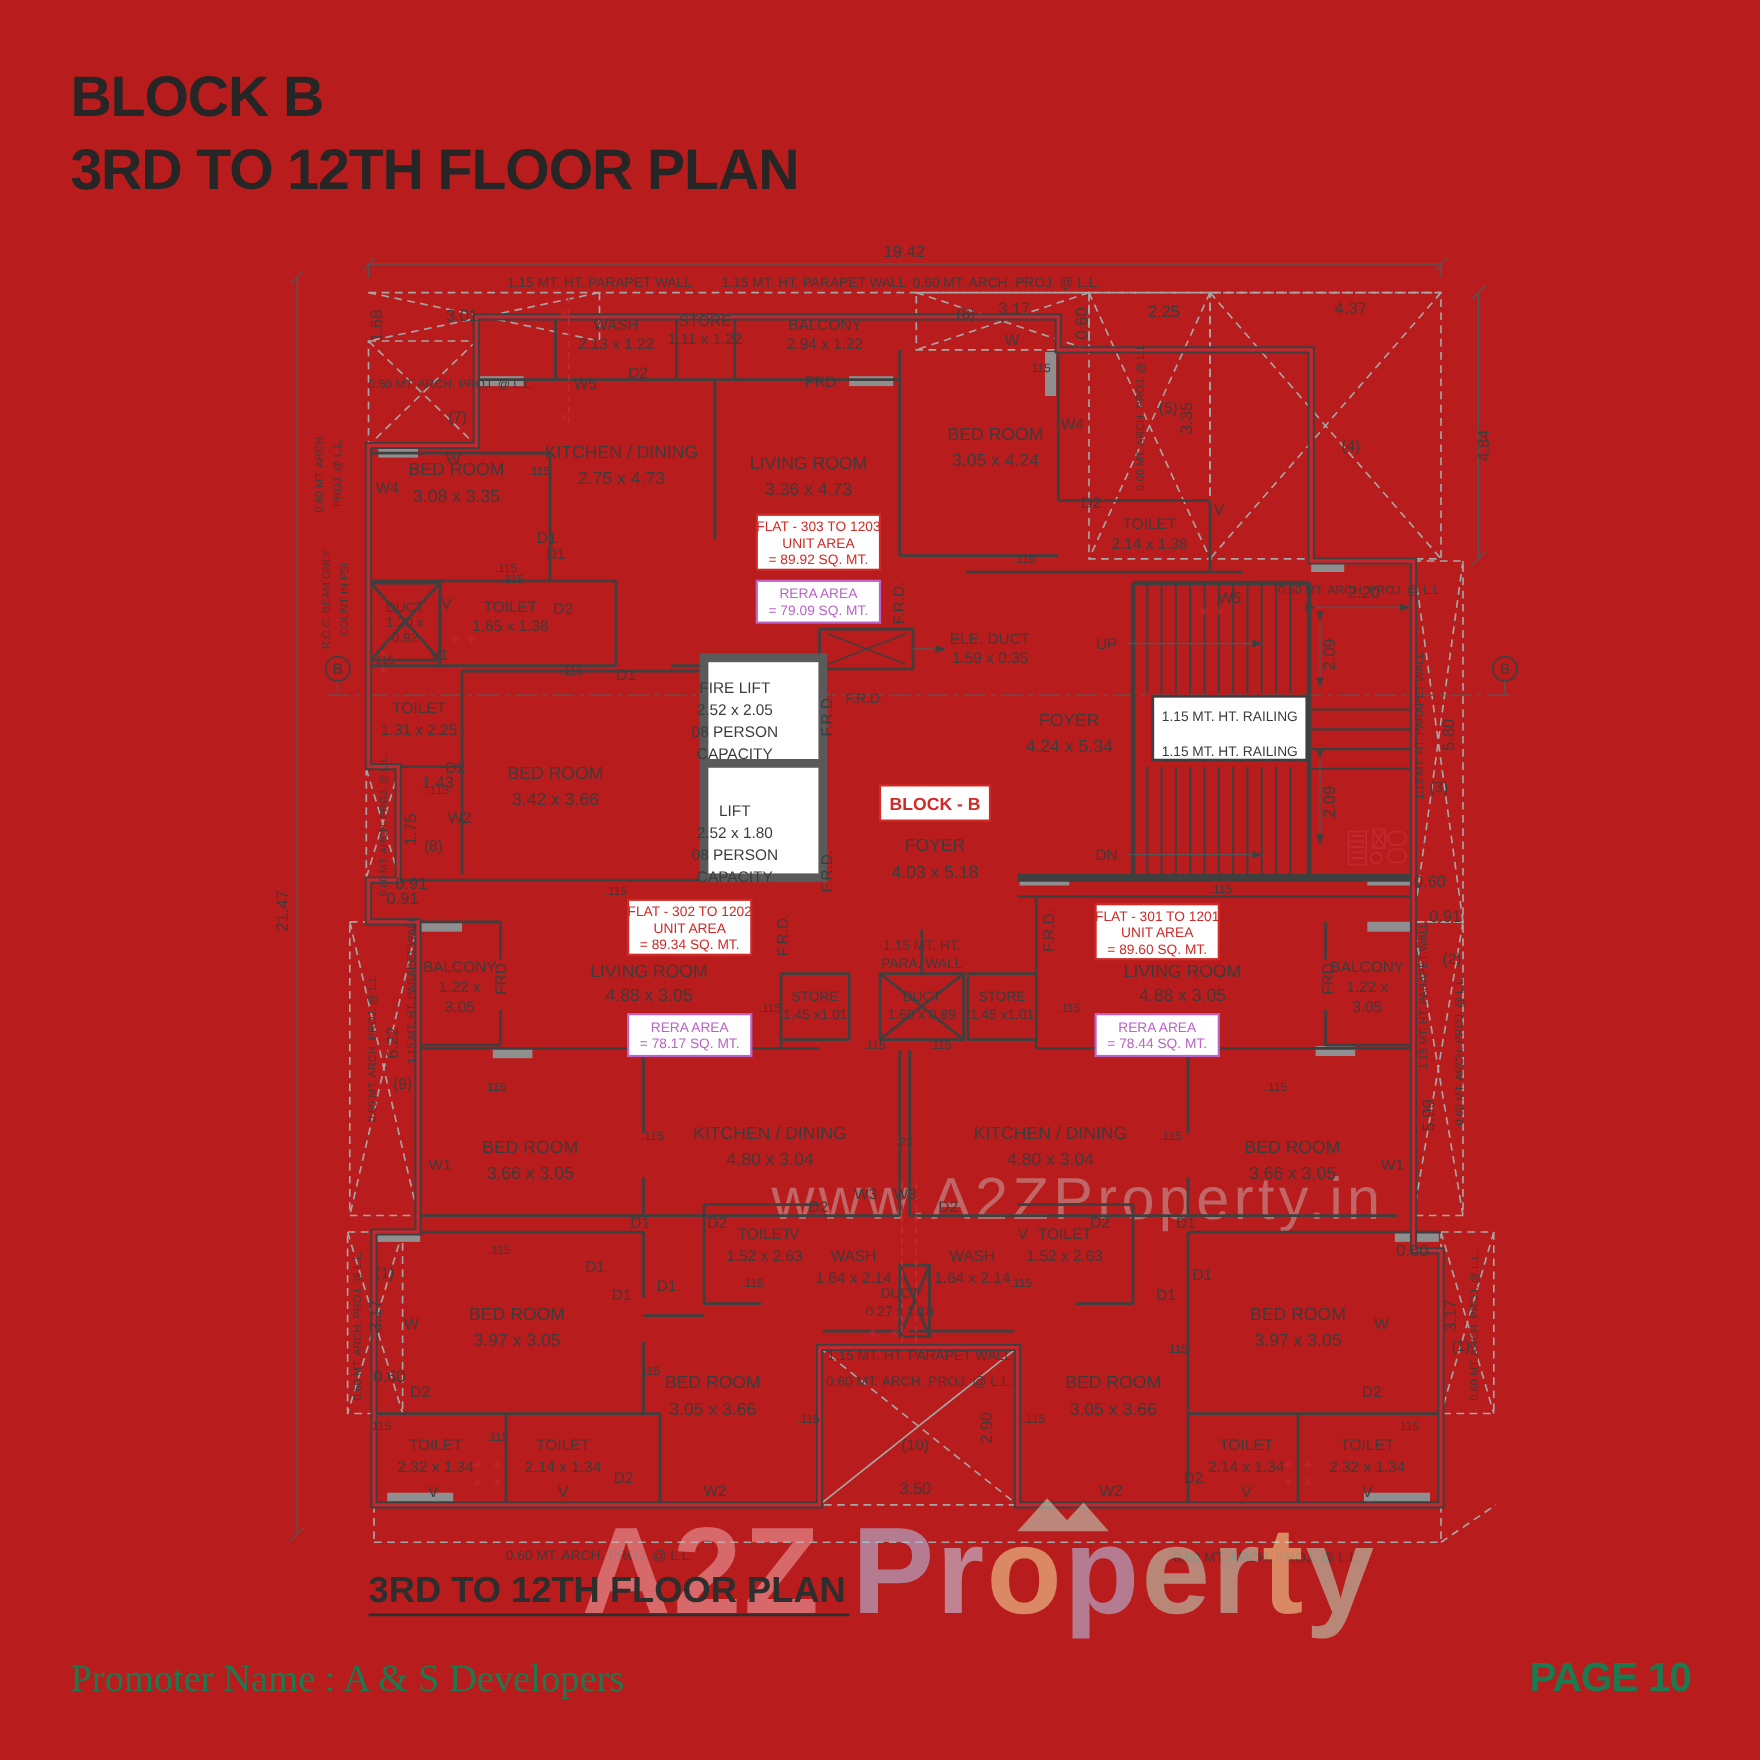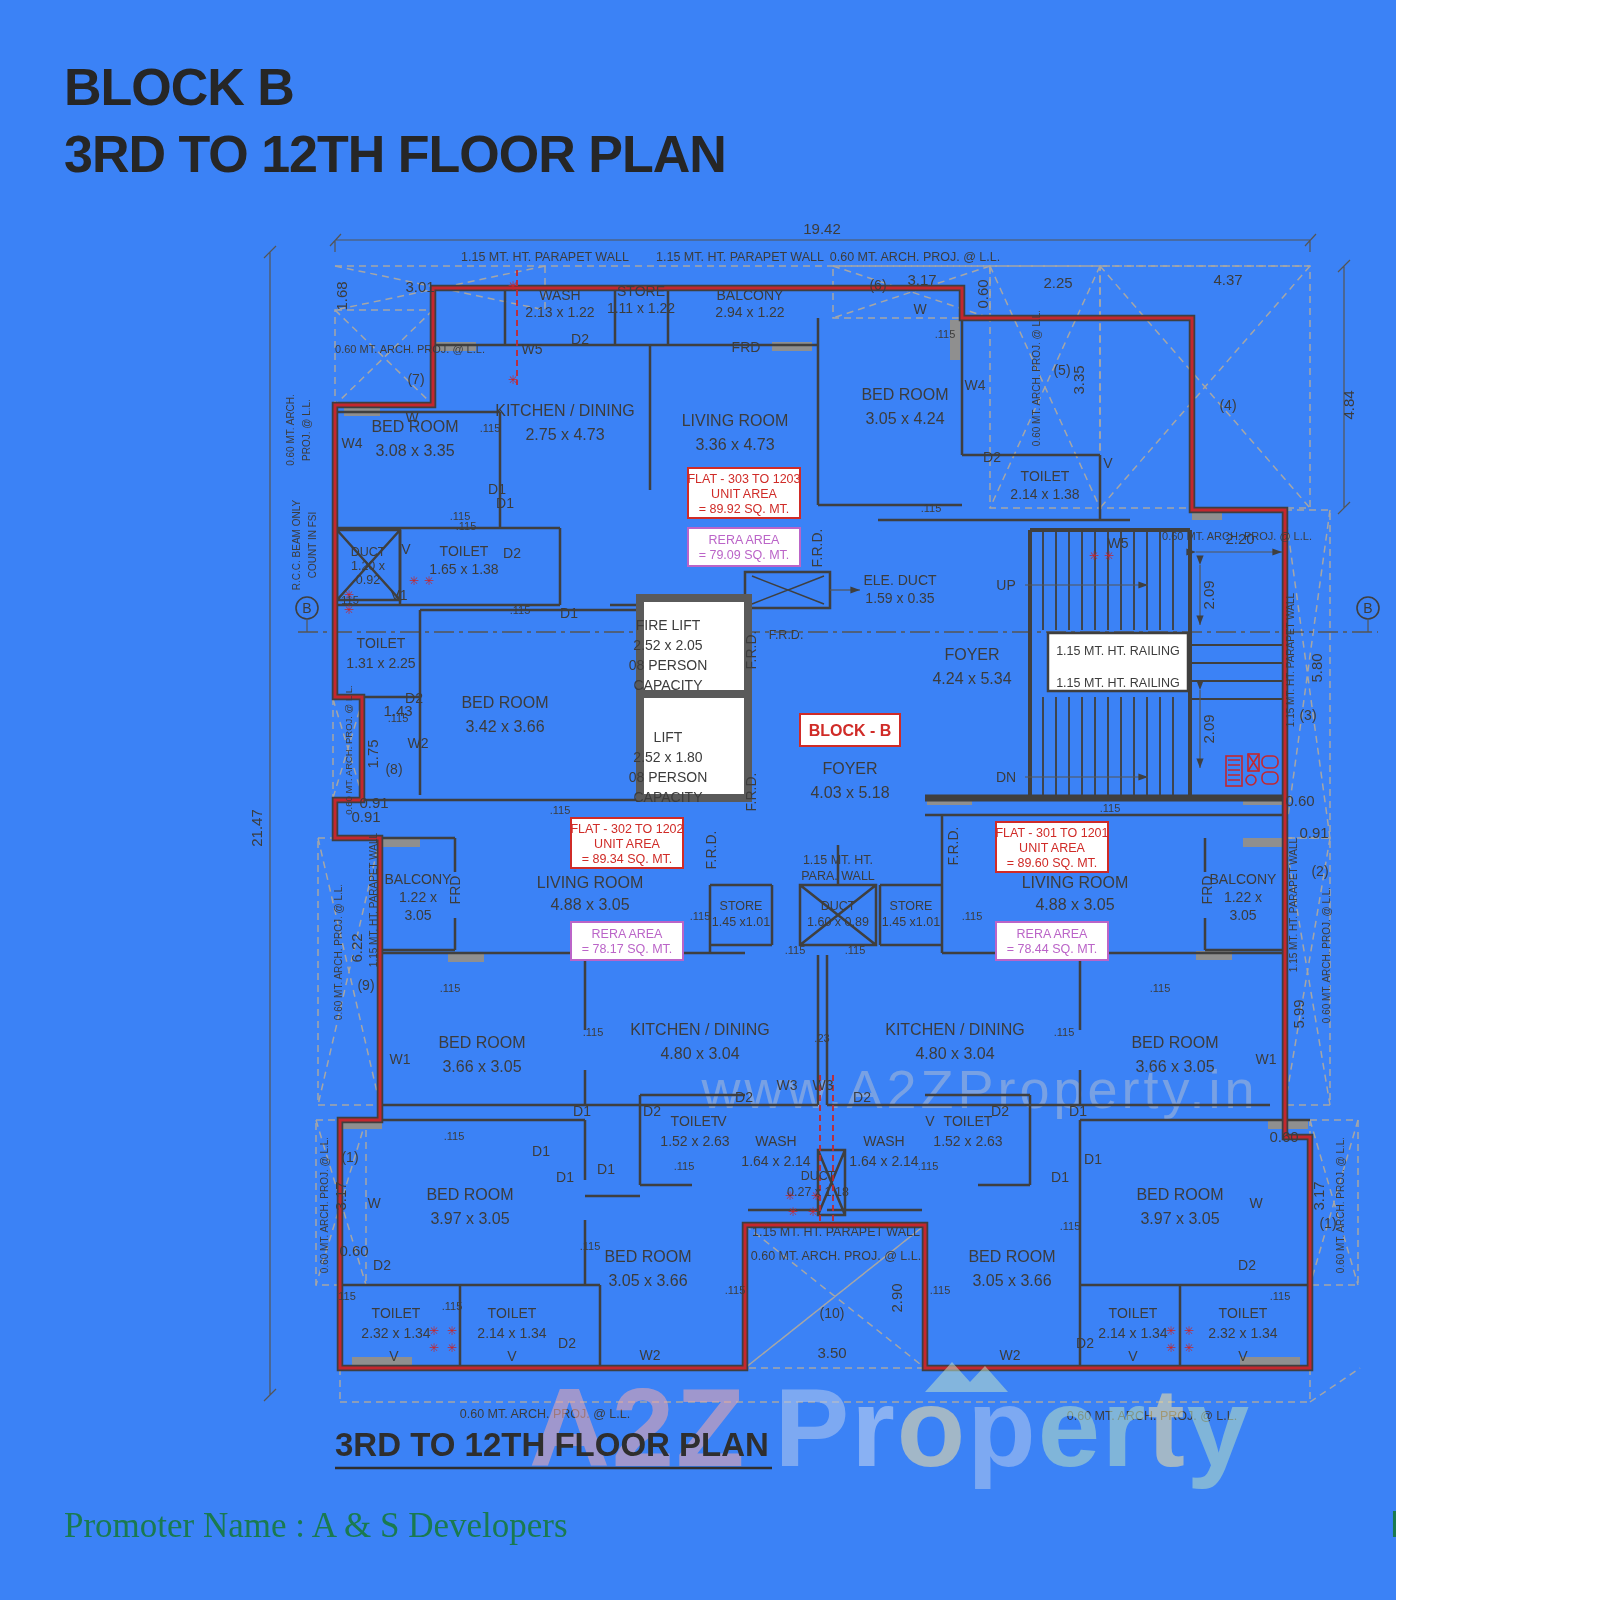--- a/index.html
+++ b/index.html
@@ -1,16 +1,16 @@
 <!DOCTYPE html>
 <html><head>
 <meta charset="utf-8">
 <style>
   html,body{margin:0;padding:0;background:#ffffff;}
-  #stage{position:relative;width:1396px;height:1600px;background:#3b82f6;overflow:hidden;}
+  #stage{position:relative;width:1600px;height:1600px;background:#b91c1c;overflow:hidden;}
   svg{position:absolute;left:0;top:0;}
   text{font-family:"Liberation Sans",sans-serif;fill:#3c3c3c;text-anchor:middle;}
   .ttl{font-size:52px;font-weight:bold;letter-spacing:-1px;fill:#262626;text-anchor:start;}
   .cap{font-size:33px;font-weight:bold;fill:#2e2e2e;text-anchor:start;}
   .ftr{font-family:"Liberation Serif",serif;font-size:35px;fill:#1a7a50;text-anchor:start;}
   .pg{font-size:37px;font-weight:bold;fill:#1a7a50;text-anchor:end;letter-spacing:-1px;}
   .n{font-size:16px;} .d{font-size:16px;}
   .c{font-size:14px;} .xs{font-size:11px;} .nt{font-size:12.5px;}
   .nt10{font-size:10px;} .nt9{font-size:9.5px;}
   .dm{font-size:15px;} .mk{font-size:14px;} .redb{font-size:12.5px;fill:#d02b27;}

